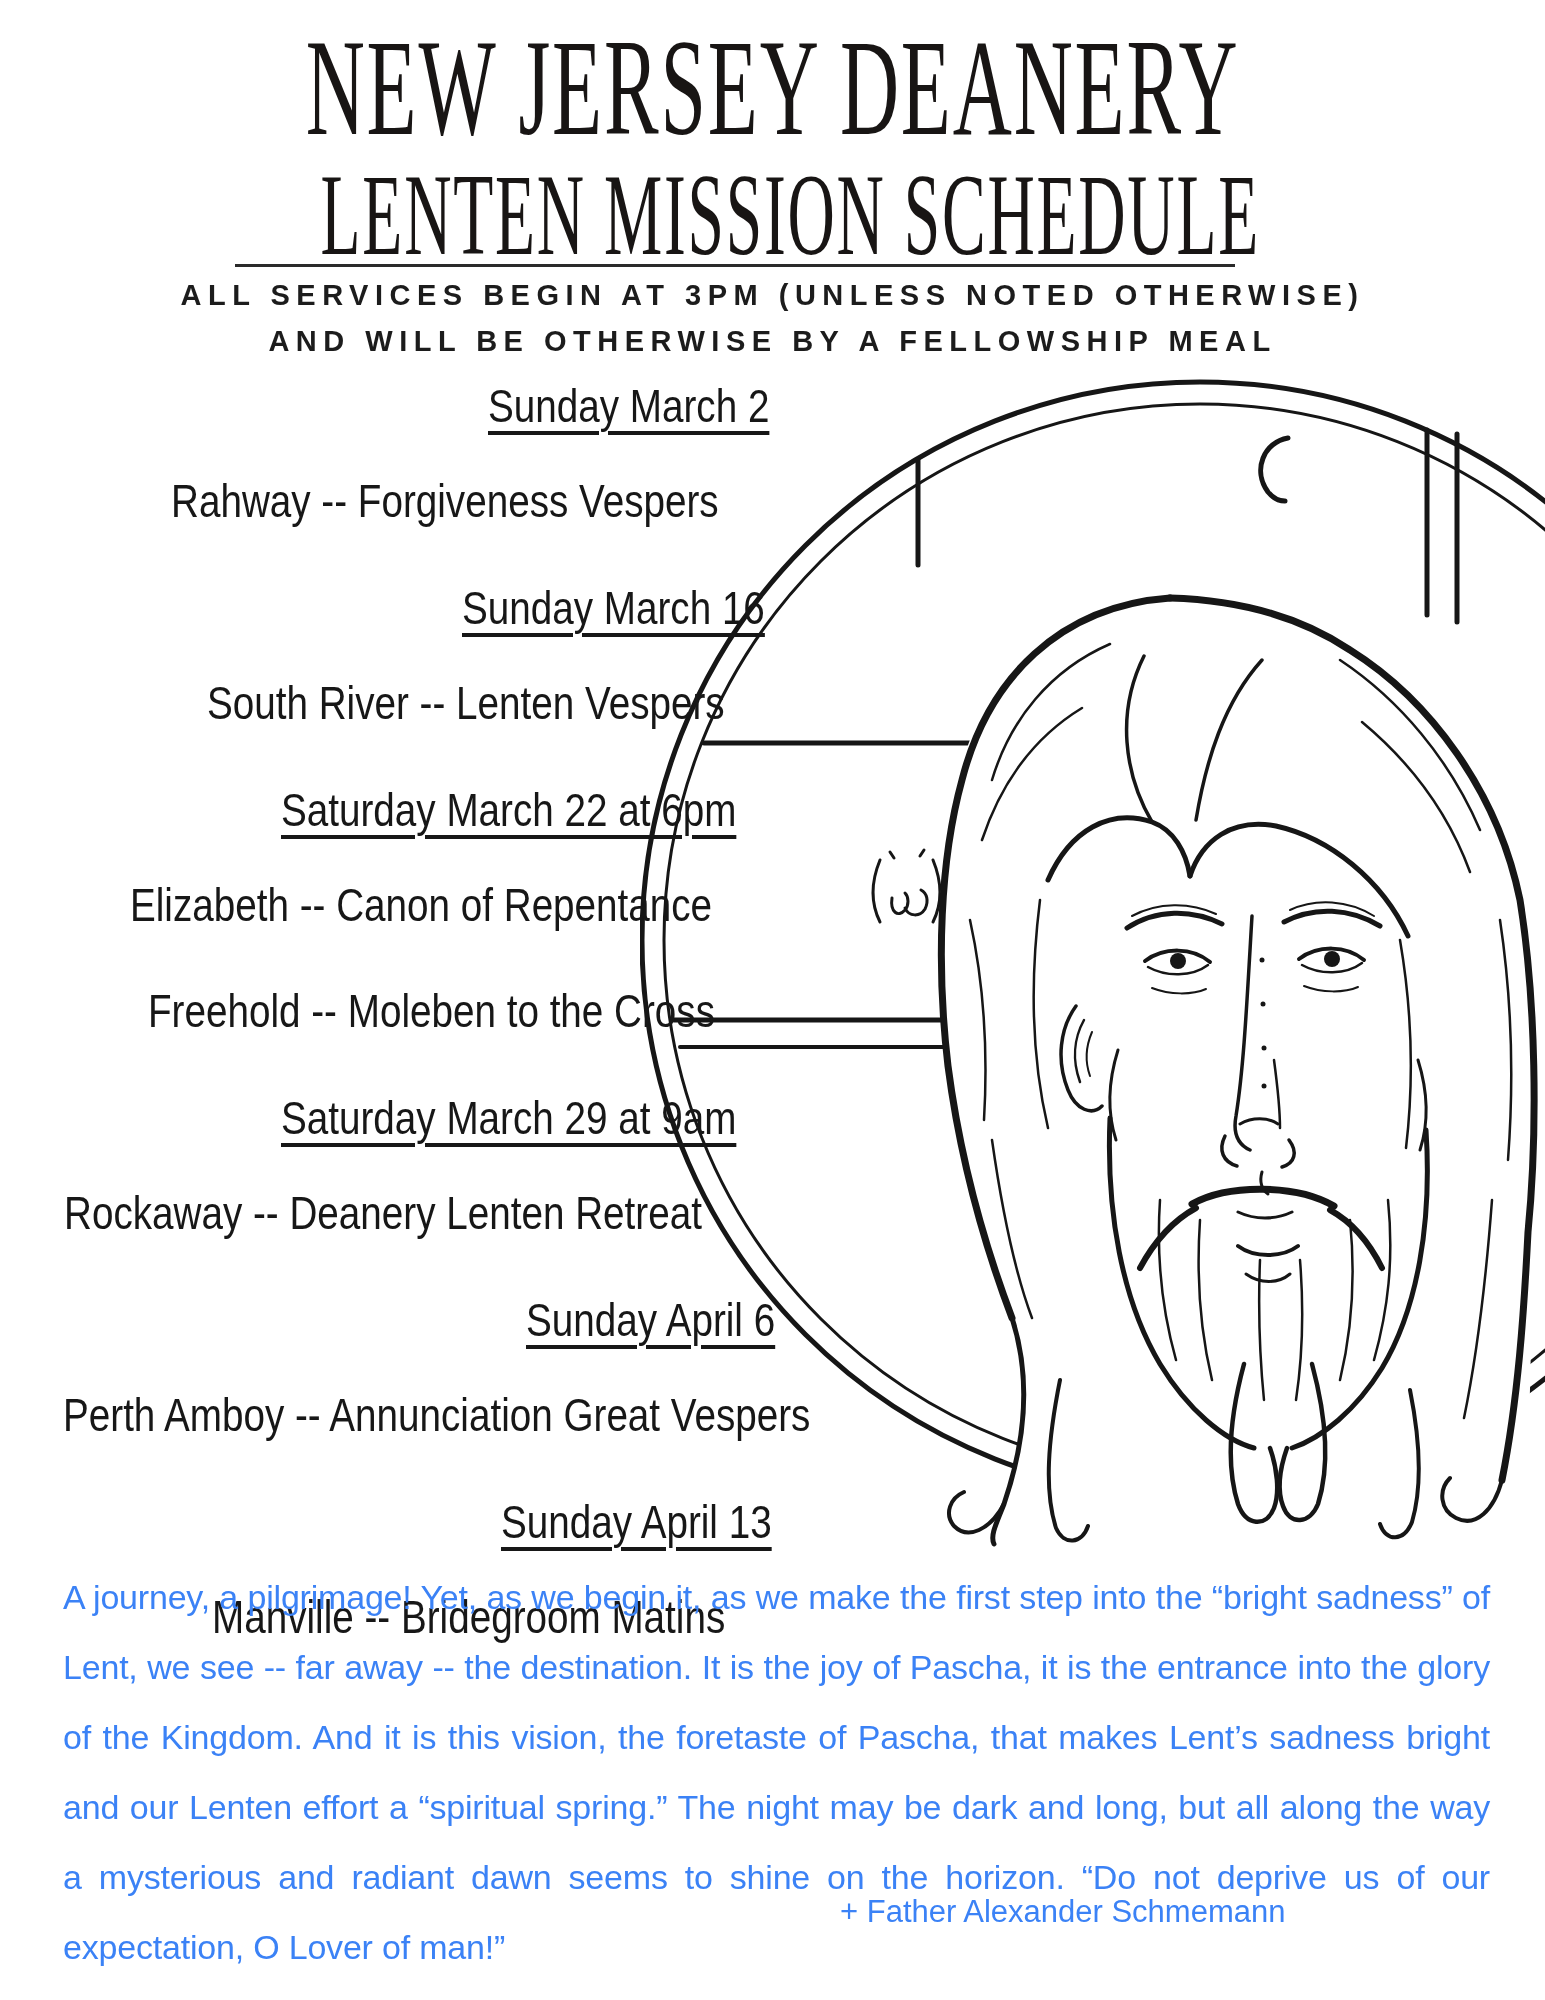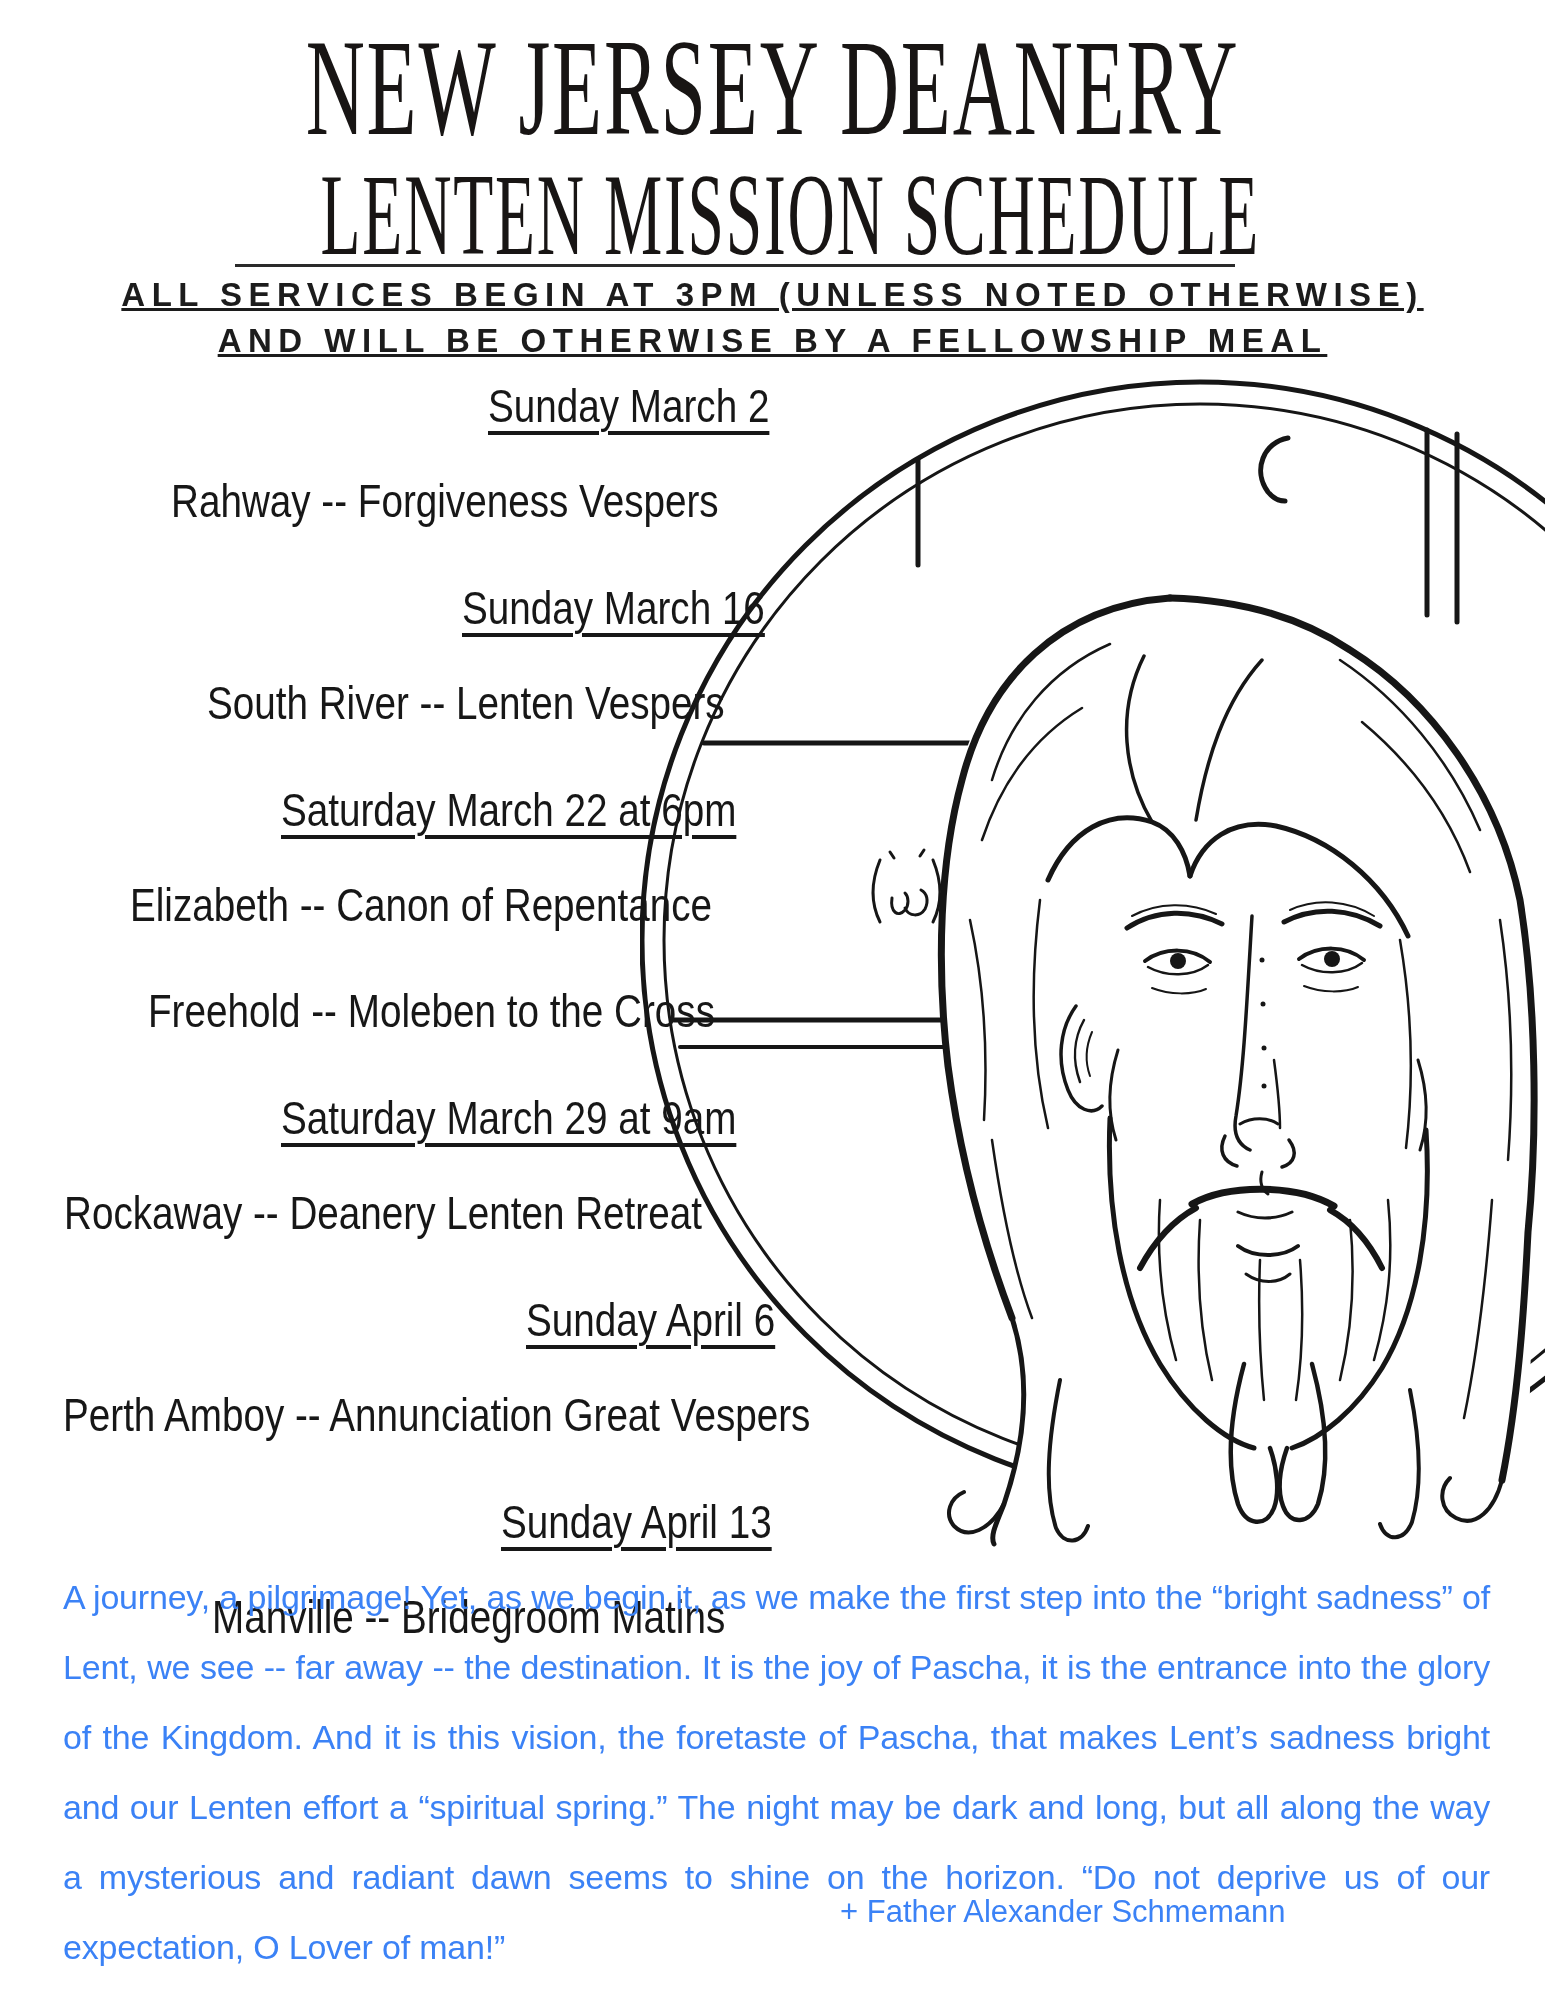--- a/index.html
+++ b/index.html
@@ -21,22 +21,22 @@
     font-family:"Liberation Serif",serif;font-weight:400;
     font-size:112px;line-height:112px;letter-spacing:3px;color:#181514;
     transform:scale(0.585,1.04);transform-origin:50% 50%;white-space:nowrap;
   }
   .title-divider{
     position:absolute;top:264px;left:235px;width:1000px;height:3px;
     background:#2a2a2a;
   }
   .note-line1,.note-line2{
     position:absolute;left:0;width:100%;text-align:center;
-    font-size:33px;font-weight:600;letter-spacing:6.5px;color:#1c1c1c;
-    line-height:46px;white-space:nowrap;text-decoration:underline;
+    font-size:29px;font-weight:600;letter-spacing:6.5px;color:#1c1c1c;
+    line-height:46px;white-space:nowrap;
   }
   .note-line1{top:272px;}
   .note-line2{top:318px;}
   
   .schedule{position:absolute;left:63px;top:380px;width:760px;}
   .entry{margin-bottom:56px;text-align:right;}
   .entry .date-line{
     display:block;font-size:46px;line-height:52px;margin-bottom:16px;
     white-space:nowrap;
   }

